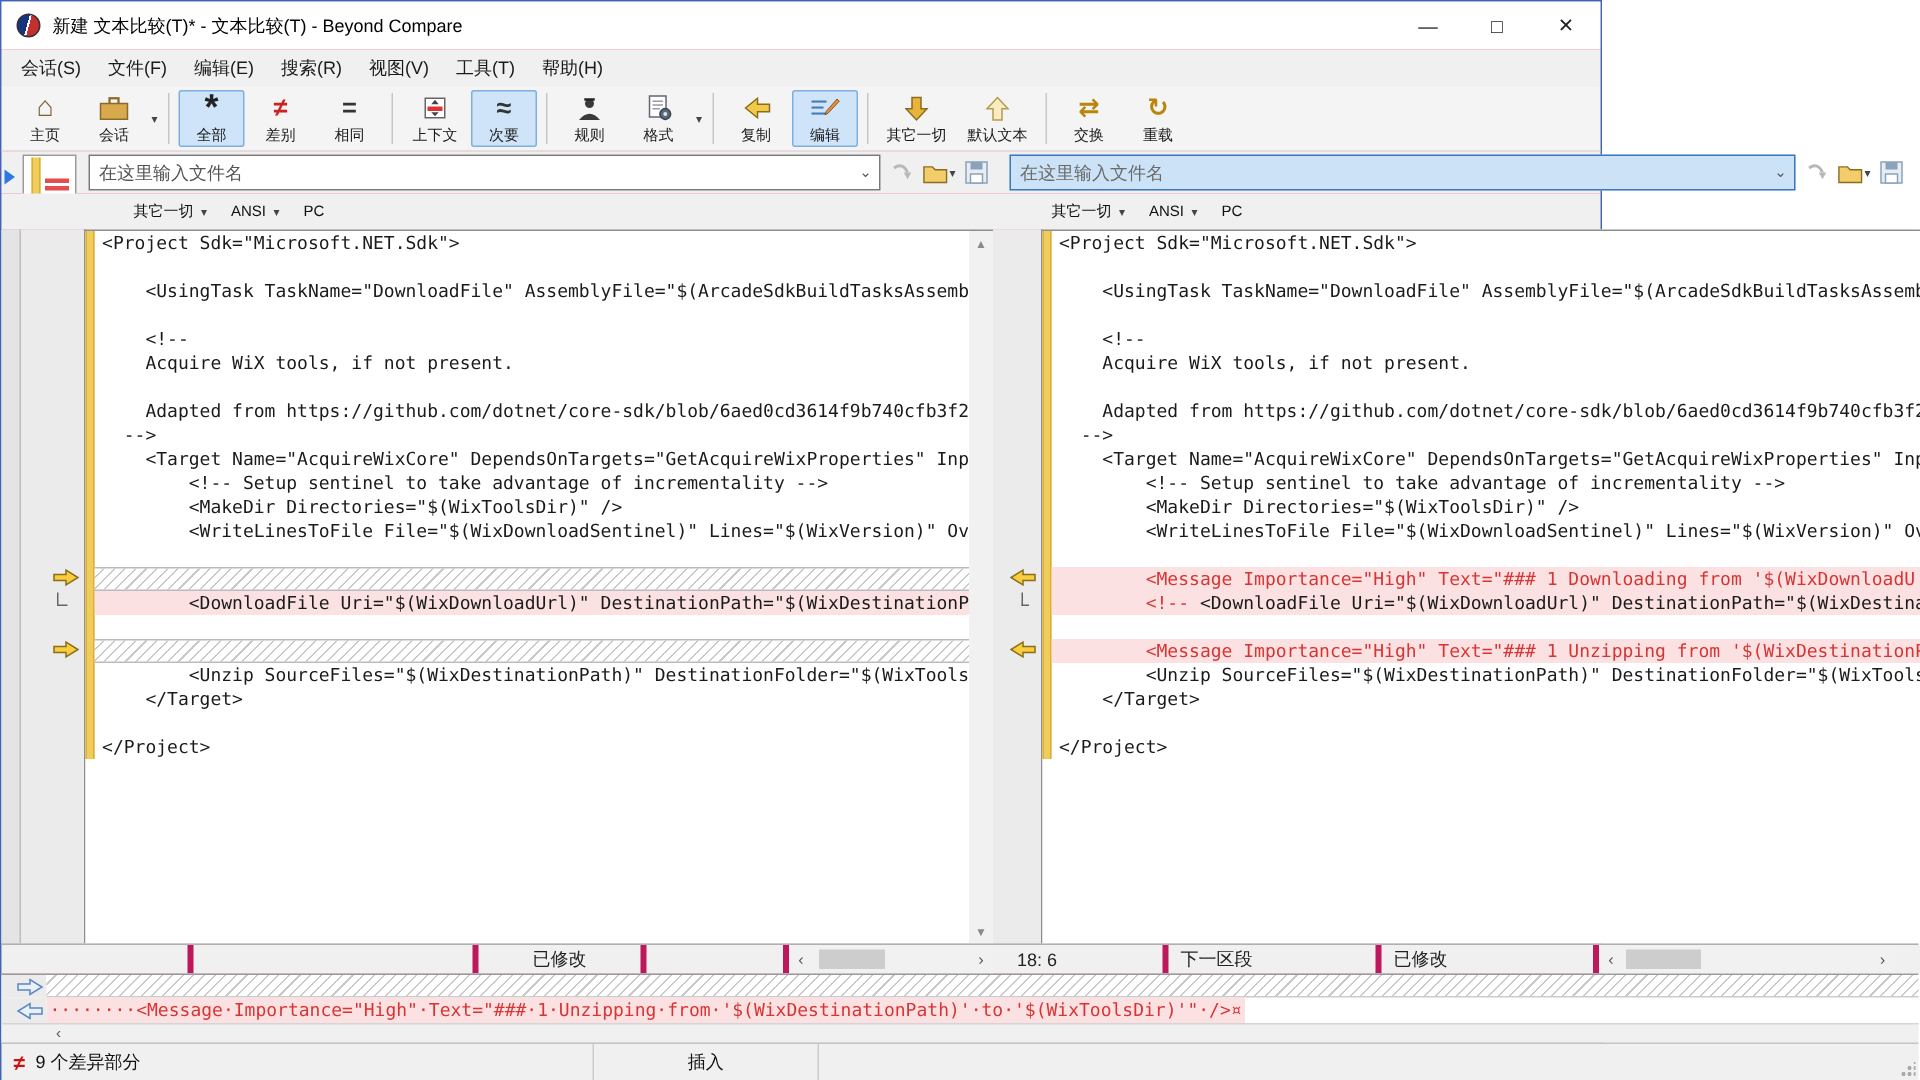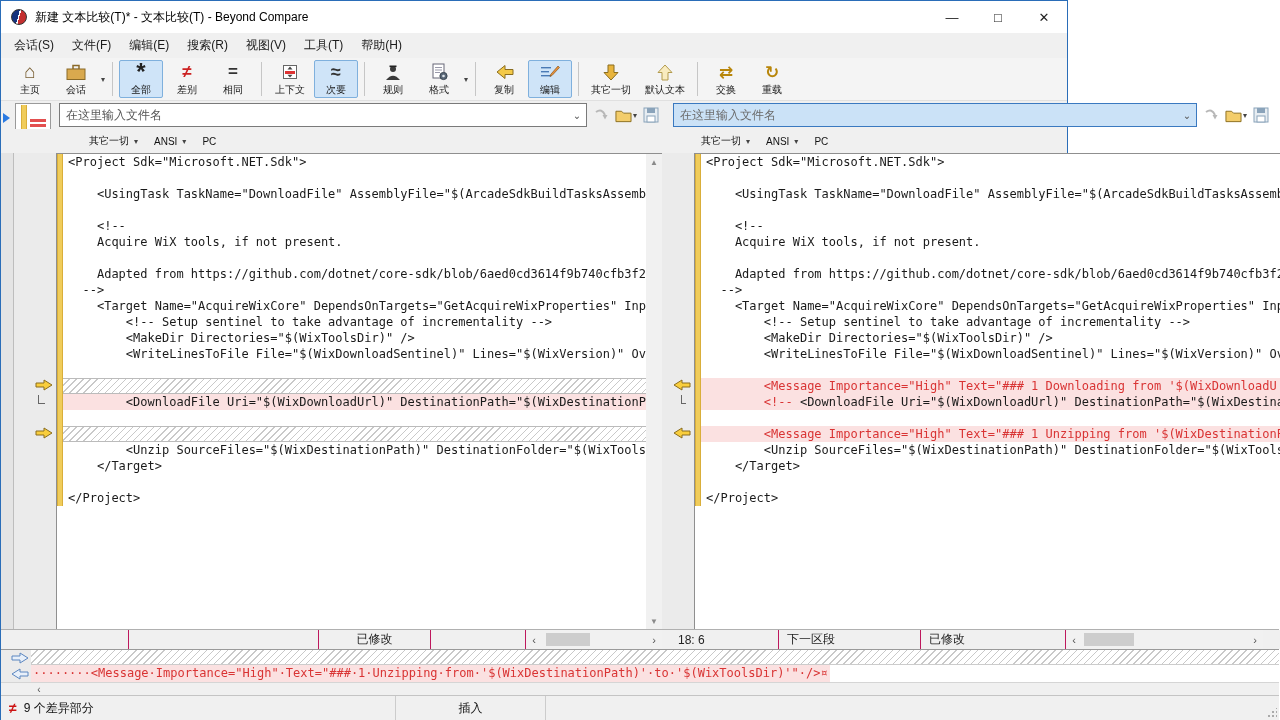--- a/index.html
+++ b/index.html
@@ -87,21 +87,21 @@
   .vscroll { background:#f1f1f1; display:flex; flex-direction:column; align-items:center; }
   .pane-left .vscroll { width:16px; }
   .sc-arrow { height:16px; width:100%; display:flex; align-items:center; justify-content:center; color:#8a8a8a; font-size:8px; }
   .sc-track { flex:1; width:100%; }
 
   
   .panestatus { position:absolute; top:628px; left:0; width:1278px; height:20px; background:#f0f0f0; border-top:1px solid #b0b0b0; }
   .ps-bar { position:absolute; top:0; height:19px; display:flex; }
   .ps-left { left:0; width:661px; }
   .ps-right { left:669px; width:611px; }
-  .ps-cell { border-right:1px solid #be185d; display:flex; align-items:center; padding:0 8px; white-space:nowrap; overflow:hidden; font-size:12px; color:#222; }
+  .ps-cell { border-right:4px solid #be185d; display:flex; align-items:center; padding:0 8px; white-space:nowrap; overflow:hidden; font-size:12px; color:#222; }
   .ps-cell.center { justify-content:center; }
   .hscroll { display:flex; align-items:center; background:#f1f1f1; position:relative; }
   .h-arrow { width:16px; text-align:center; color:#555; font-size:11px; }
   .h-thumb { position:absolute; top:3px; height:13px; background:#cdcdcd; }
   .ps-corner { width:18px; background:#f0f0f0; }
 
   
   .detail { position:absolute; top:648px; left:0; width:1278px; height:46px; background:#fff; border-top:1px solid #9a9a9a; }
   .d-row { display:flex; }
   .d-gutter { width:30px; background:#ebebeb; display:flex; align-items:center; justify-content:flex-end; padding-right:2px; }

